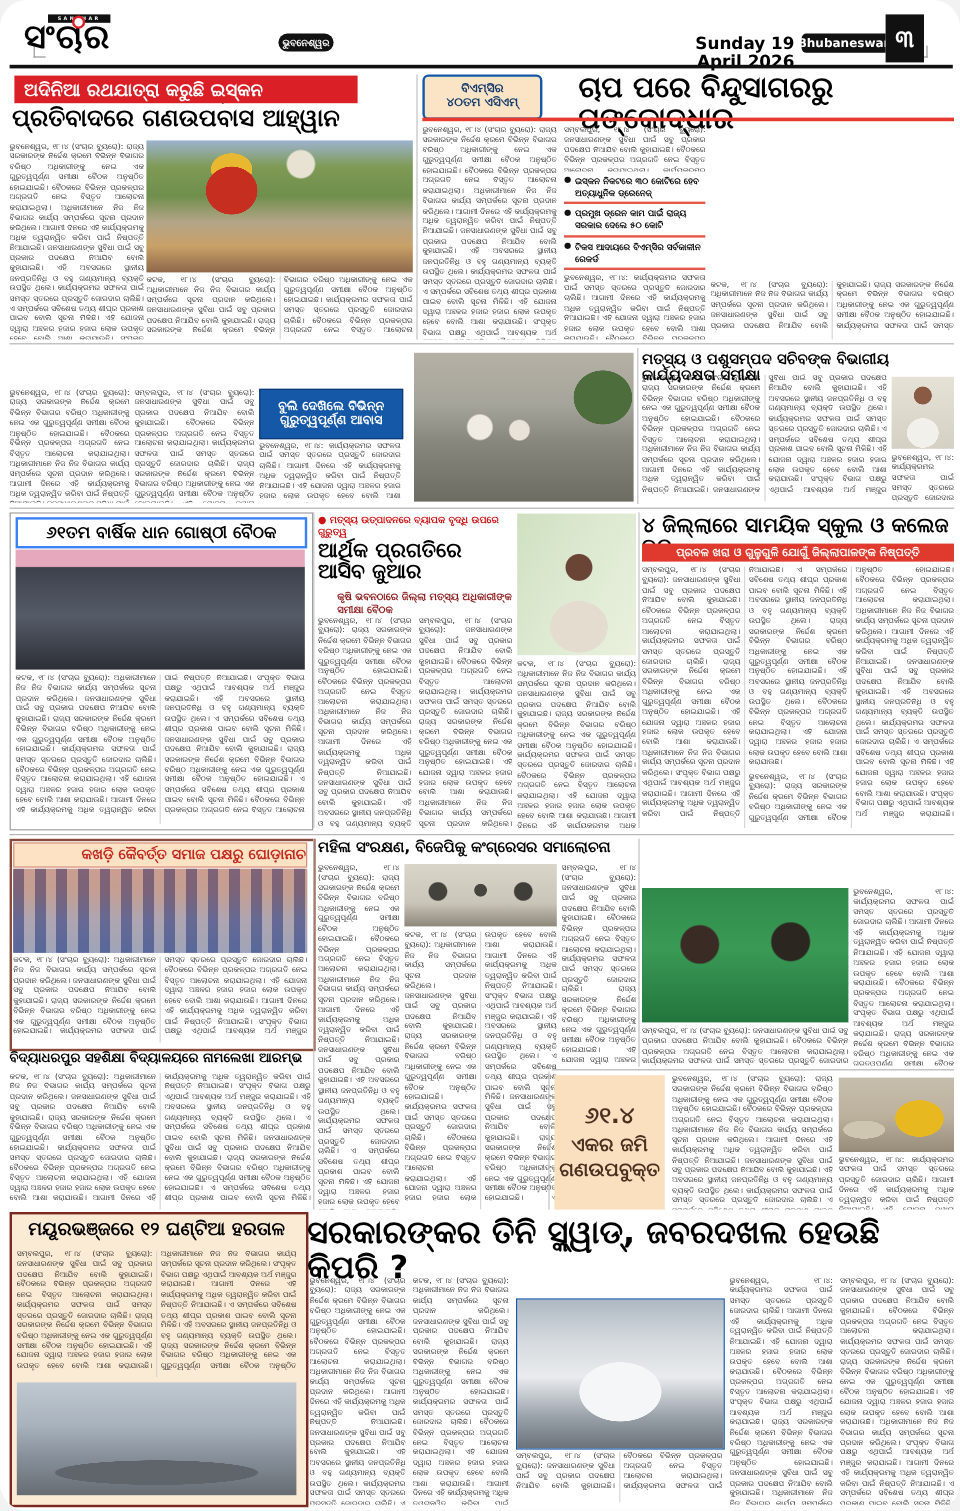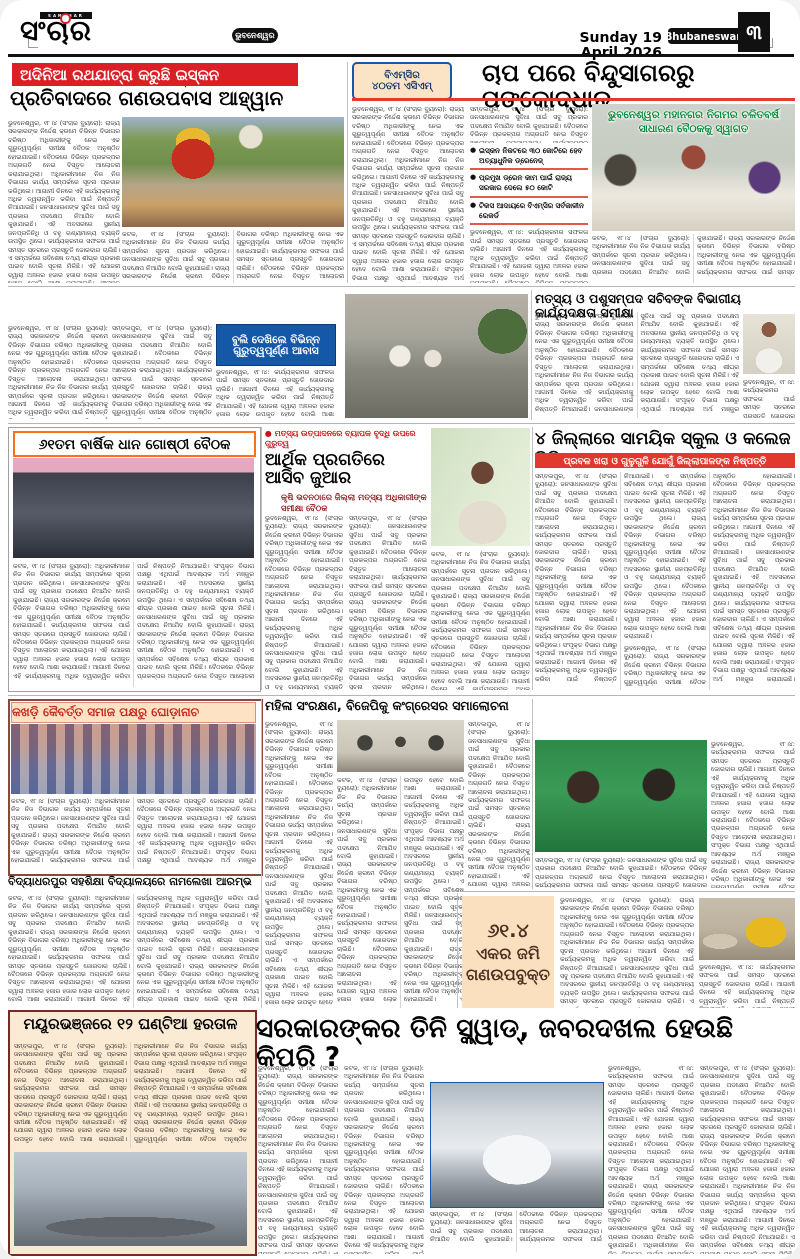--- a/index.html
+++ b/index.html
@@ -124,26 +124,20 @@
         <span>ପ୍ରମୁଖ ଡ୍ରେନ କାମ ପାଇଁ ରାଜ୍ୟ ସରକାର ଦେଲେ ୫୦ କୋଟି</span>
       </div>
     <div class="bullet-sep"></div>
     <div class="bullet-item">
         <span class="bullet-dot">●</span>
         <span>ଟିକସ ଆଦାୟରେ ବିଏମ୍‌ସିର ସର୍ବକାଳୀନ ରେକର୍ଡ</span>
       </div>
     <div class="bullet-sep"></div>
     <p>ଭୁବନେଶ୍ୱର, ୧୮।୪: କାର୍ଯ୍ୟକ୍ରମର ସଫଳତା ପାଇଁ ସମସ୍ତ ସ୍ତରରେ ପ୍ରସ୍ତୁତି ଜୋରଦାର ଚାଲିଛି। ଆଗାମୀ ଦିନରେ ଏହି କାର୍ଯ୍ୟକ୍ରମକୁ ଅଧିକ ତ୍ୱରାନ୍ୱିତ କରିବା ପାଇଁ ନିଷ୍ପତ୍ତି ନିଆଯାଇଛି। ଏହି ଯୋଜନା ଦ୍ୱାରା ଅଞ୍ଚଳର ହଜାର ହଜାର ଲୋକ ଉପକୃତ ହେବେ ବୋଲି ଆଶା କରାଯାଉଛି। ବୈଠକରେ ବିଭିନ୍ନ ପ୍ରକଳ୍ପର ଅଗ୍ରଗତି ନେଇ ବିସ୍ତୃତ ଆଲୋଚନା କରାଯାଇଥିଲା। ସଂପୃକ୍ତ ବିଭାଗ ପକ୍ଷରୁ ଏଥିପାଇଁ ଆବଶ୍ୟକ ଅର୍ଥ ମଞ୍ଜୁର କରାଯାଇଛି। ରାଜ୍ୟ ସରକାରଙ୍କ ନିର୍ଦ୍ଦେଶ କ୍ରମେ ବିଭିନ୍ନ ବିଭାଗର ବରିଷ୍ଠ ଅଧିକାରୀଙ୍କୁ ନେଇ ଏକ ଗୁରୁତ୍ୱପୂର୍ଣ୍ଣ ସମୀକ୍ଷା ବୈଠକ ଅନୁଷ୍ଠିତ ହୋଇଯାଇଛି। ଜନସାଧାରଣଙ୍କ ସୁବିଧା ପାଇଁ ସବୁ ପ୍ରକାର ପଦକ୍ଷେପ ନିଆଯିବ ବୋଲି କୁହାଯାଇଛି। ଅଧିକାରୀମାନେ ନିଜ ନିଜ ବିଭାଗର କାର୍ଯ୍ୟ ସମ୍ପର୍କରେ ସୂଚନା ପ୍ରଦାନ କରିଥିଲେ। ଏ ସମ୍ପର୍କରେ ସବିଶେଷ ତଥ୍ୟ ଶୀଘ୍ର ପ୍ରକାଶ ପାଇବ ବୋଲି ସୂଚନା ମିଳିଛି। ଏହି ଅବସରରେ ସ୍ଥାନୀୟ ଜନପ୍ରତିନିଧି ଓ ବହୁ ଗଣ୍ୟମାନ୍ୟ ବ୍ୟକ୍ତି ଉପସ୍ଥିତ ଥିଲେ। ଆଗାମୀ ଦିନରେ ଏହି କାର୍ଯ୍ୟକ୍ରମକୁ ଅଧିକ ତ୍ୱରାନ୍ୱିତ କରିବା ପାଇଁ ନିଷ୍ପତ୍ତି ନିଆଯାଇଛି। ବୈଠକରେ ବିଭିନ୍ନ ପ୍ରକଳ୍ପର ଅଗ୍ରଗତି ନେଇ ବିସ୍ତୃତ ଆଲୋଚନା କରାଯାଇଥିଲା। କାର୍ଯ୍ୟକ୍ରମର ସଫଳତା ପାଇଁ ସମସ୍ତ ସ୍ତରରେ ପ୍ରସ୍ତୁତି ଜୋରଦାର ଚାଲିଛି।</p>
   </div>
-  <div class="photo ph-press" style="left:592px;top:104px;width:203px;height:127px;">
-    <div class="caption-green">
-      <div>ଭୁବନେଶ୍ୱର ମହାନଗର ନିଗମର ଚଳିତବର୍ଷ</div>
-      <div>ସାଧାରଣ ବୈଠକକୁ ସ୍ୱାଗତ</div>
-    </div>
-  </div>
   <div class="abs body-txt cols2" style="left:592px;top:234px;width:203px;height:49px;">
       <p>କଟକ, ୧୮।୪ (ସଂଚାର ବ୍ୟୁରୋ): ଅଧିକାରୀମାନେ ନିଜ ନିଜ ବିଭାଗର କାର୍ଯ୍ୟ ସମ୍ପର୍କରେ ସୂଚନା ପ୍ରଦାନ କରିଥିଲେ। ଜନସାଧାରଣଙ୍କ ସୁବିଧା ପାଇଁ ସବୁ ପ୍ରକାର ପଦକ୍ଷେପ ନିଆଯିବ ବୋଲି କୁହାଯାଇଛି। ରାଜ୍ୟ ସରକାରଙ୍କ ନିର୍ଦ୍ଦେଶ କ୍ରମେ ବିଭିନ୍ନ ବିଭାଗର ବରିଷ୍ଠ ଅଧିକାରୀଙ୍କୁ ନେଇ ଏକ ଗୁରୁତ୍ୱପୂର୍ଣ୍ଣ ସମୀକ୍ଷା ବୈଠକ ଅନୁଷ୍ଠିତ ହୋଇଯାଇଛି। କାର୍ଯ୍ୟକ୍ରମର ସଫଳତା ପାଇଁ ସମସ୍ତ ସ୍ତରରେ ପ୍ରସ୍ତୁତି ଜୋରଦାର ଚାଲିଛି। ବୈଠକରେ ବିଭିନ୍ନ ପ୍ରକଳ୍ପର ଅଗ୍ରଗତି ନେଇ ବିସ୍ତୃତ ଆଲୋଚନା କରାଯାଇଥିଲା। ଏହି ଯୋଜନା ଦ୍ୱାରା ଅଞ୍ଚଳର ହଜାର ହଜାର ଲୋକ ଉପକୃତ ହେବେ ବୋଲି ଆଶା କରାଯାଉଛି। ଆଗାମୀ ଦିନରେ ଏହି କାର୍ଯ୍ୟକ୍ରମକୁ ଅଧିକ ତ୍ୱରାନ୍ୱିତ କରିବା ପାଇଁ ନିଷ୍ପତ୍ତି ନିଆଯାଇଛି। ସଂପୃକ୍ତ ବିଭାଗ ପକ୍ଷରୁ ଏଥିପାଇଁ ଆବଶ୍ୟକ ଅର୍ଥ ମଞ୍ଜୁର କରାଯାଇଛି। ଏହି ଅବସରରେ ସ୍ଥାନୀୟ ଜନପ୍ରତିନିଧି ଓ ବହୁ ଗଣ୍ୟମାନ୍ୟ ବ୍ୟକ୍ତି ଉପସ୍ଥିତ ଥିଲେ। ଏ ସମ୍ପର୍କରେ ସବିଶେଷ ତଥ୍ୟ ଶୀଘ୍ର ପ୍ରକାଶ ପାଇବ ବୋଲି ସୂଚନା ମିଳିଛି। ଜନସାଧାରଣଙ୍କ ସୁବିଧା ପାଇଁ ସବୁ ପ୍ରକାର ପଦକ୍ଷେପ ନିଆଯିବ ବୋଲି କୁହାଯାଇଛି। ରାଜ୍ୟ ସରକାରଙ୍କ ନିର୍ଦ୍ଦେଶ କ୍ରମେ ବିଭିନ୍ନ ବିଭାଗର ବରିଷ୍ଠ ଅଧିକାରୀଙ୍କୁ ନେଇ ଏକ ଗୁରୁତ୍ୱପୂର୍ଣ୍ଣ ସମୀକ୍ଷା ବୈଠକ ଅନୁଷ୍ଠିତ ହୋଇଯାଇଛି। ଏ ସମ୍ପର୍କରେ ସବିଶେଷ ତଥ୍ୟ ଶୀଘ୍ର ପ୍ରକାଶ ପାଇବ ବୋଲି ସୂଚନା ମିଳିଛି। ବୈଠକରେ ବିଭିନ୍ନ ପ୍ରକଳ୍ପର ଅଗ୍ରଗତି ନେଇ ବିସ୍ତୃତ ଆଲୋଚନା କରାଯାଇଥିଲା। କାର୍ଯ୍ୟକ୍ରମର ସଫଳତା ପାଇଁ ସମସ୍ତ ସ୍ତରରେ ପ୍ରସ୍ତୁତି ଜୋରଦାର ଚାଲିଛି।</p>
     </div>
 
   <div class="abs rule-h" style="left:8px;top:286px;width:787px;"></div>
 
   <div class="abs body-txt" style="left:8px;top:324px;width:100px;height:95px;">
       <p>ଭୁବନେଶ୍ୱର, ୧୮।୪ (ସଂଚାର ବ୍ୟୁରୋ): ରାଜ୍ୟ ସରକାରଙ୍କ ନିର୍ଦ୍ଦେଶ କ୍ରମେ ବିଭିନ୍ନ ବିଭାଗର ବରିଷ୍ଠ ଅଧିକାରୀଙ୍କୁ ନେଇ ଏକ ଗୁରୁତ୍ୱପୂର୍ଣ୍ଣ ସମୀକ୍ଷା ବୈଠକ ଅନୁଷ୍ଠିତ ହୋଇଯାଇଛି। ବୈଠକରେ ବିଭିନ୍ନ ପ୍ରକଳ୍ପର ଅଗ୍ରଗତି ନେଇ ବିସ୍ତୃତ ଆଲୋଚନା କରାଯାଇଥିଲା। ଅଧିକାରୀମାନେ ନିଜ ନିଜ ବିଭାଗର କାର୍ଯ୍ୟ ସମ୍ପର୍କରେ ସୂଚନା ପ୍ରଦାନ କରିଥିଲେ। ଆଗାମୀ ଦିନରେ ଏହି କାର୍ଯ୍ୟକ୍ରମକୁ ଅଧିକ ତ୍ୱରାନ୍ୱିତ କରିବା ପାଇଁ ନିଷ୍ପତ୍ତି ନିଆଯାଇଛି। ଜନସାଧାରଣଙ୍କ ସୁବିଧା ପାଇଁ ସବୁ ପ୍ରକାର ପଦକ୍ଷେପ ନିଆଯିବ ବୋଲି କୁହାଯାଇଛି। ଏହି ଅବସରରେ ସ୍ଥାନୀୟ ଜନପ୍ରତିନିଧି ଓ ବହୁ ଗଣ୍ୟମାନ୍ୟ ବ୍ୟକ୍ତି ଉପସ୍ଥିତ ଥିଲେ। କାର୍ଯ୍ୟକ୍ରମର ସଫଳତା ପାଇଁ ସମସ୍ତ ସ୍ତରରେ ପ୍ରସ୍ତୁତି ଜୋରଦାର ଚାଲିଛି। ଏ ସମ୍ପର୍କରେ ସବିଶେଷ ତଥ୍ୟ ଶୀଘ୍ର ପ୍ରକାଶ ପାଇବ ବୋଲି ସୂଚନା ମିଳିଛି। ଏହି ଯୋଜନା ଦ୍ୱାରା ଅଞ୍ଚଳର ହଜାର ହଜାର ଲୋକ ଉପକୃତ ହେବେ ବୋଲି ଆଶା କରାଯାଉଛି। ସଂପୃକ୍ତ ବିଭାଗ ପକ୍ଷରୁ ଏଥିପାଇଁ ଆବଶ୍ୟକ ଅର୍ଥ ମଞ୍ଜୁର କରାଯାଇଛି। ବୈଠକରେ ବିଭିନ୍ନ ପ୍ରକଳ୍ପର ଅଗ୍ରଗତି ନେଇ ବିସ୍ତୃତ ଆଲୋଚନା କରାଯାଇଥିଲା। ଆଗାମୀ ଦିନରେ ଏହି କାର୍ଯ୍ୟକ୍ରମକୁ ଅଧିକ ତ୍ୱରାନ୍ୱିତ କରିବା ପାଇଁ ନିଷ୍ପତ୍ତି ନିଆଯାଇଛି। ଏହି ଅବସରରେ ସ୍ଥାନୀୟ ଜନପ୍ରତିନିଧି ଓ ବହୁ ଗଣ୍ୟମାନ୍ୟ ବ୍ୟକ୍ତି ଉପସ୍ଥିତ ଥିଲେ। ଏ ସମ୍ପର୍କରେ ସବିଶେଷ ତଥ୍ୟ ଶୀଘ୍ର ପ୍ରକାଶ ପାଇବ ବୋଲି ସୂଚନା ମିଳିଛି। ସଂପୃକ୍ତ ବିଭାଗ ପକ୍ଷରୁ ଏଥିପାଇଁ ଆବଶ୍ୟକ ଅର୍ଥ ମଞ୍ଜୁର କରାଯାଇଛି। ରାଜ୍ୟ ସରକାରଙ୍କ ନିର୍ଦ୍ଦେଶ କ୍ରମେ ବିଭିନ୍ନ ବିଭାଗର ବରିଷ୍ଠ ଅଧିକାରୀଙ୍କୁ ନେଇ ଏକ ଗୁରୁତ୍ୱପୂର୍ଣ୍ଣ ସମୀକ୍ଷା ବୈଠକ ଅନୁଷ୍ଠିତ ହୋଇଯାଇଛି। ଅଧିକାରୀମାନେ ନିଜ ନିଜ ବିଭାଗର କାର୍ଯ୍ୟ ସମ୍ପର୍କରେ ସୂଚନା ପ୍ରଦାନ କରିଥିଲେ। ଜନସାଧାରଣଙ୍କ ସୁବିଧା ପାଇଁ ସବୁ ପ୍ରକାର ପଦକ୍ଷେପ ନିଆଯିବ ବୋଲି କୁହାଯାଇଛି। କାର୍ଯ୍ୟକ୍ରମର ସଫଳତା ପାଇଁ ସମସ୍ତ ସ୍ତରରେ ପ୍ରସ୍ତୁତି ଜୋରଦାର ଚାଲିଛି। ଏହି ଯୋଜନା ଦ୍ୱାରା ଅଞ୍ଚଳର ହଜାର ହଜାର ଲୋକ ଉପକୃତ ହେବେ ବୋଲି ଆଶା କରାଯାଉଛି।</p>
     </div>
   <div class="abs body-txt" style="left:112px;top:324px;width:100px;height:95px;">
@@ -164,21 +158,21 @@
       <p>ଭୁବନେଶ୍ୱର, ୧୮।୪ (ସଂଚାର ବ୍ୟୁରୋ): ରାଜ୍ୟ ସରକାରଙ୍କ ନିର୍ଦ୍ଦେଶ କ୍ରମେ ବିଭିନ୍ନ ବିଭାଗର ବରିଷ୍ଠ ଅଧିକାରୀଙ୍କୁ ନେଇ ଏକ ଗୁରୁତ୍ୱପୂର୍ଣ୍ଣ ସମୀକ୍ଷା ବୈଠକ ଅନୁଷ୍ଠିତ ହୋଇଯାଇଛି। ବୈଠକରେ ବିଭିନ୍ନ ପ୍ରକଳ୍ପର ଅଗ୍ରଗତି ନେଇ ବିସ୍ତୃତ ଆଲୋଚନା କରାଯାଇଥିଲା। ଅଧିକାରୀମାନେ ନିଜ ନିଜ ବିଭାଗର କାର୍ଯ୍ୟ ସମ୍ପର୍କରେ ସୂଚନା ପ୍ରଦାନ କରିଥିଲେ। ଆଗାମୀ ଦିନରେ ଏହି କାର୍ଯ୍ୟକ୍ରମକୁ ଅଧିକ ତ୍ୱରାନ୍ୱିତ କରିବା ପାଇଁ ନିଷ୍ପତ୍ତି ନିଆଯାଇଛି। ଜନସାଧାରଣଙ୍କ ସୁବିଧା ପାଇଁ ସବୁ ପ୍ରକାର ପଦକ୍ଷେପ ନିଆଯିବ ବୋଲି କୁହାଯାଇଛି। ଏହି ଅବସରରେ ସ୍ଥାନୀୟ ଜନପ୍ରତିନିଧି ଓ ବହୁ ଗଣ୍ୟମାନ୍ୟ ବ୍ୟକ୍ତି ଉପସ୍ଥିତ ଥିଲେ। କାର୍ଯ୍ୟକ୍ରମର ସଫଳତା ପାଇଁ ସମସ୍ତ ସ୍ତରରେ ପ୍ରସ୍ତୁତି ଜୋରଦାର ଚାଲିଛି। ଏ ସମ୍ପର୍କରେ ସବିଶେଷ ତଥ୍ୟ ଶୀଘ୍ର ପ୍ରକାଶ ପାଇବ ବୋଲି ସୂଚନା ମିଳିଛି। ଏହି ଯୋଜନା ଦ୍ୱାରା ଅଞ୍ଚଳର ହଜାର ହଜାର ଲୋକ ଉପକୃତ ହେବେ ବୋଲି ଆଶା କରାଯାଉଛି। ସଂପୃକ୍ତ ବିଭାଗ ପକ୍ଷରୁ ଏଥିପାଇଁ ଆବଶ୍ୟକ ଅର୍ଥ ମଞ୍ଜୁର କରାଯାଇଛି। ବୈଠକରେ ବିଭିନ୍ନ ପ୍ରକଳ୍ପର ଅଗ୍ରଗତି ନେଇ ବିସ୍ତୃତ ଆଲୋଚନା କରାଯାଇଥିଲା। ଆଗାମୀ ଦିନରେ ଏହି କାର୍ଯ୍ୟକ୍ରମକୁ ଅଧିକ ତ୍ୱରାନ୍ୱିତ କରିବା ପାଇଁ ନିଷ୍ପତ୍ତି ନିଆଯାଇଛି। ଏହି ଅବସରରେ ସ୍ଥାନୀୟ ଜନପ୍ରତିନିଧି ଓ ବହୁ ଗଣ୍ୟମାନ୍ୟ ବ୍ୟକ୍ତି ଉପସ୍ଥିତ ଥିଲେ। ଏ ସମ୍ପର୍କରେ ସବିଶେଷ ତଥ୍ୟ ଶୀଘ୍ର ପ୍ରକାଶ ପାଇବ ବୋଲି ସୂଚନା ମିଳିଛି। ସଂପୃକ୍ତ ବିଭାଗ ପକ୍ଷରୁ ଏଥିପାଇଁ ଆବଶ୍ୟକ ଅର୍ଥ ମଞ୍ଜୁର କରାଯାଇଛି। ରାଜ୍ୟ ସରକାରଙ୍କ ନିର୍ଦ୍ଦେଶ କ୍ରମେ ବିଭିନ୍ନ ବିଭାଗର ବରିଷ୍ଠ ଅଧିକାରୀଙ୍କୁ ନେଇ ଏକ ଗୁରୁତ୍ୱପୂର୍ଣ୍ଣ ସମୀକ୍ଷା ବୈଠକ ଅନୁଷ୍ଠିତ ହୋଇଯାଇଛି। ଅଧିକାରୀମାନେ ନିଜ ନିଜ ବିଭାଗର କାର୍ଯ୍ୟ ସମ୍ପର୍କରେ ସୂଚନା ପ୍ରଦାନ କରିଥିଲେ। ଜନସାଧାରଣଙ୍କ ସୁବିଧା ପାଇଁ ସବୁ ପ୍ରକାର ପଦକ୍ଷେପ ନିଆଯିବ ବୋଲି କୁହାଯାଇଛି। କାର୍ଯ୍ୟକ୍ରମର ସଫଳତା ପାଇଁ ସମସ୍ତ ସ୍ତରରେ ପ୍ରସ୍ତୁତି ଜୋରଦାର ଚାଲିଛି। ଏହି ଯୋଜନା ଦ୍ୱାରା ଅଞ୍ଚଳର ହଜାର ହଜାର ଲୋକ ଉପକୃତ ହେବେ ବୋଲି ଆଶା କରାଯାଉଛି।</p>
     </div>
   <div class="photo ph-portrait" style="left:743px;top:314px;width:52px;height:60px;"></div>
   <div class="abs body-txt" style="left:743px;top:378px;width:52px;height:40px;">
       <p>ଭୁବନେଶ୍ୱର, ୧୮।୪: କାର୍ଯ୍ୟକ୍ରମର ସଫଳତା ପାଇଁ ସମସ୍ତ ସ୍ତରରେ ପ୍ରସ୍ତୁତି ଜୋରଦାର ଚାଲିଛି। ଆଗାମୀ ଦିନରେ ଏହି କାର୍ଯ୍ୟକ୍ରମକୁ ଅଧିକ ତ୍ୱରାନ୍ୱିତ କରିବା ପାଇଁ ନିଷ୍ପତ୍ତି ନିଆଯାଇଛି। ଏହି ଯୋଜନା ଦ୍ୱାରା ଅଞ୍ଚଳର ହଜାର ହଜାର ଲୋକ ଉପକୃତ ହେବେ ବୋଲି ଆଶା କରାଯାଉଛି। ବୈଠକରେ ବିଭିନ୍ନ ପ୍ରକଳ୍ପର ଅଗ୍ରଗତି ନେଇ ବିସ୍ତୃତ ଆଲୋଚନା କରାଯାଇଥିଲା। ସଂପୃକ୍ତ ବିଭାଗ ପକ୍ଷରୁ ଏଥିପାଇଁ ଆବଶ୍ୟକ ଅର୍ଥ ମଞ୍ଜୁର କରାଯାଇଛି। ରାଜ୍ୟ ସରକାରଙ୍କ ନିର୍ଦ୍ଦେଶ କ୍ରମେ ବିଭିନ୍ନ ବିଭାଗର ବରିଷ୍ଠ ଅଧିକାରୀଙ୍କୁ ନେଇ ଏକ ଗୁରୁତ୍ୱପୂର୍ଣ୍ଣ ସମୀକ୍ଷା ବୈଠକ ଅନୁଷ୍ଠିତ ହୋଇଯାଇଛି। ଜନସାଧାରଣଙ୍କ ସୁବିଧା ପାଇଁ ସବୁ ପ୍ରକାର ପଦକ୍ଷେପ ନିଆଯିବ ବୋଲି କୁହାଯାଇଛି। ଅଧିକାରୀମାନେ ନିଜ ନିଜ ବିଭାଗର କାର୍ଯ୍ୟ ସମ୍ପର୍କରେ ସୂଚନା ପ୍ରଦାନ କରିଥିଲେ। ଏ ସମ୍ପର୍କରେ ସବିଶେଷ ତଥ୍ୟ ଶୀଘ୍ର ପ୍ରକାଶ ପାଇବ ବୋଲି ସୂଚନା ମିଳିଛି। ଏହି ଅବସରରେ ସ୍ଥାନୀୟ ଜନପ୍ରତିନିଧି ଓ ବହୁ ଗଣ୍ୟମାନ୍ୟ ବ୍ୟକ୍ତି ଉପସ୍ଥିତ ଥିଲେ। ଆଗାମୀ ଦିନରେ ଏହି କାର୍ଯ୍ୟକ୍ରମକୁ ଅଧିକ ତ୍ୱରାନ୍ୱିତ କରିବା ପାଇଁ ନିଷ୍ପତ୍ତି ନିଆଯାଇଛି। ବୈଠକରେ ବିଭିନ୍ନ ପ୍ରକଳ୍ପର ଅଗ୍ରଗତି ନେଇ ବିସ୍ତୃତ ଆଲୋଚନା କରାଯାଇଥିଲା। କାର୍ଯ୍ୟକ୍ରମର ସଫଳତା ପାଇଁ ସମସ୍ତ ସ୍ତରରେ ପ୍ରସ୍ତୁତି ଜୋରଦାର ଚାଲିଛି।</p>
     </div>
 
   <div class="abs rule-h" style="left:8px;top:423px;width:787px;"></div>
 
   <div class="abs" style="left:8px;top:427px;width:251px;height:263px;border:1px solid #a0a0a0;"></div>
-  <div class="abs hl" style="left:13px;top:431px;width:239px;height:22px;border:2px solid #f97316;font-size:14px;text-align:center;line-height:22px;">୬୧ତମ ବାର୍ଷିକ ଧାନ ଗୋଷ୍ଠୀ ବୈଠକ</div>
+  <div class="abs hl" style="left:13px;top:431px;width:239px;height:22px;border:2px solid #3b82f6;font-size:14px;text-align:center;line-height:22px;">୬୧ତମ ବାର୍ଷିକ ଧାନ ଗୋଷ୍ଠୀ ବୈଠକ</div>
   <div class="photo ph-group-dark" style="left:13px;top:458px;width:241px;height:100px;"></div>
   <div class="abs body-txt cols2" style="left:13px;top:562px;width:241px;height:125px;">
       <p>କଟକ, ୧୮।୪ (ସଂଚାର ବ୍ୟୁରୋ): ଅଧିକାରୀମାନେ ନିଜ ନିଜ ବିଭାଗର କାର୍ଯ୍ୟ ସମ୍ପର୍କରେ ସୂଚନା ପ୍ରଦାନ କରିଥିଲେ। ଜନସାଧାରଣଙ୍କ ସୁବିଧା ପାଇଁ ସବୁ ପ୍ରକାର ପଦକ୍ଷେପ ନିଆଯିବ ବୋଲି କୁହାଯାଇଛି। ରାଜ୍ୟ ସରକାରଙ୍କ ନିର୍ଦ୍ଦେଶ କ୍ରମେ ବିଭିନ୍ନ ବିଭାଗର ବରିଷ୍ଠ ଅଧିକାରୀଙ୍କୁ ନେଇ ଏକ ଗୁରୁତ୍ୱପୂର୍ଣ୍ଣ ସମୀକ୍ଷା ବୈଠକ ଅନୁଷ୍ଠିତ ହୋଇଯାଇଛି। କାର୍ଯ୍ୟକ୍ରମର ସଫଳତା ପାଇଁ ସମସ୍ତ ସ୍ତରରେ ପ୍ରସ୍ତୁତି ଜୋରଦାର ଚାଲିଛି। ବୈଠକରେ ବିଭିନ୍ନ ପ୍ରକଳ୍ପର ଅଗ୍ରଗତି ନେଇ ବିସ୍ତୃତ ଆଲୋଚନା କରାଯାଇଥିଲା। ଏହି ଯୋଜନା ଦ୍ୱାରା ଅଞ୍ଚଳର ହଜାର ହଜାର ଲୋକ ଉପକୃତ ହେବେ ବୋଲି ଆଶା କରାଯାଉଛି। ଆଗାମୀ ଦିନରେ ଏହି କାର୍ଯ୍ୟକ୍ରମକୁ ଅଧିକ ତ୍ୱରାନ୍ୱିତ କରିବା ପାଇଁ ନିଷ୍ପତ୍ତି ନିଆଯାଇଛି। ସଂପୃକ୍ତ ବିଭାଗ ପକ୍ଷରୁ ଏଥିପାଇଁ ଆବଶ୍ୟକ ଅର୍ଥ ମଞ୍ଜୁର କରାଯାଇଛି। ଏହି ଅବସରରେ ସ୍ଥାନୀୟ ଜନପ୍ରତିନିଧି ଓ ବହୁ ଗଣ୍ୟମାନ୍ୟ ବ୍ୟକ୍ତି ଉପସ୍ଥିତ ଥିଲେ। ଏ ସମ୍ପର୍କରେ ସବିଶେଷ ତଥ୍ୟ ଶୀଘ୍ର ପ୍ରକାଶ ପାଇବ ବୋଲି ସୂଚନା ମିଳିଛି। ଜନସାଧାରଣଙ୍କ ସୁବିଧା ପାଇଁ ସବୁ ପ୍ରକାର ପଦକ୍ଷେପ ନିଆଯିବ ବୋଲି କୁହାଯାଇଛି। ରାଜ୍ୟ ସରକାରଙ୍କ ନିର୍ଦ୍ଦେଶ କ୍ରମେ ବିଭିନ୍ନ ବିଭାଗର ବରିଷ୍ଠ ଅଧିକାରୀଙ୍କୁ ନେଇ ଏକ ଗୁରୁତ୍ୱପୂର୍ଣ୍ଣ ସମୀକ୍ଷା ବୈଠକ ଅନୁଷ୍ଠିତ ହୋଇଯାଇଛି। ଏ ସମ୍ପର୍କରେ ସବିଶେଷ ତଥ୍ୟ ଶୀଘ୍ର ପ୍ରକାଶ ପାଇବ ବୋଲି ସୂଚନା ମିଳିଛି। ବୈଠକରେ ବିଭିନ୍ନ ପ୍ରକଳ୍ପର ଅଗ୍ରଗତି ନେଇ ବିସ୍ତୃତ ଆଲୋଚନା କରାଯାଇଥିଲା। କାର୍ଯ୍ୟକ୍ରମର ସଫଳତା ପାଇଁ ସମସ୍ତ ସ୍ତରରେ ପ୍ରସ୍ତୁତି ଜୋରଦାର ଚାଲିଛି।</p>
     </div>
 
   <div class="abs rule-v" style="left:261px;top:427px;height:263px;"></div>
   <div class="abs hl" style="left:265px;top:429px;width:164px;font-size:8px;color:#cc1111;line-height:1.3;">● ମତ୍ସ୍ୟ ଉତ୍ପାଦନରେ ବ୍ୟାପକ ବୃଦ୍ଧି ଉପରେ ଗୁରୁତ୍ୱ</div>
   <div class="abs hl" style="left:265px;top:450px;width:164px;font-size:17px;">ଆର୍ଥିକ ପ୍ରଗତିରେ ଆସିବ ଜୁଆର</div>
   <div class="abs hl" style="left:265px;top:492px;width:164px;font-size:8.3px;color:#8b1a1a;line-height:1.3;margin-left:16px;">କୃଷି ଭବନଠାରେ ଜିଲ୍ଲା ମତ୍ସ୍ୟ ଅଧିକାରୀଙ୍କ ସମୀକ୍ଷା ବୈଠକ</div>
   <div class="photo ph-speaker" style="left:431px;top:428px;width:99px;height:118px;"></div>
@@ -196,21 +190,21 @@
   <div class="abs hl" style="left:535px;top:429px;width:260px;font-size:17px;">୪ ଜିଲ୍ଲାରେ ସାମୟିକ ସ୍କୁଲ ଓ କଲେଜ ବନ୍ଦ</div>
   <div class="abs" style="left:535px;top:453px;width:260px;height:15px;background:#e03a2e;color:#fff;font-weight:bold;font-size:9.3px;display:flex;align-items:center;justify-content:center;">ପ୍ରବଳ ଖରା ଓ ଗୁଳୁଗୁଳି ଯୋଗୁଁ ଜିଲ୍ଲାପାଳଙ୍କ ନିଷ୍ପତ୍ତି</div>
   <div class="abs body-txt cols3" style="left:535px;top:472px;width:260px;height:218px;">
       <p>ସମ୍ବଲପୁର, ୧୮।୪ (ସଂଚାର ବ୍ୟୁରୋ): ଜନସାଧାରଣଙ୍କ ସୁବିଧା ପାଇଁ ସବୁ ପ୍ରକାର ପଦକ୍ଷେପ ନିଆଯିବ ବୋଲି କୁହାଯାଇଛି। ବୈଠକରେ ବିଭିନ୍ନ ପ୍ରକଳ୍ପର ଅଗ୍ରଗତି ନେଇ ବିସ୍ତୃତ ଆଲୋଚନା କରାଯାଇଥିଲା। କାର୍ଯ୍ୟକ୍ରମର ସଫଳତା ପାଇଁ ସମସ୍ତ ସ୍ତରରେ ପ୍ରସ୍ତୁତି ଜୋରଦାର ଚାଲିଛି। ରାଜ୍ୟ ସରକାରଙ୍କ ନିର୍ଦ୍ଦେଶ କ୍ରମେ ବିଭିନ୍ନ ବିଭାଗର ବରିଷ୍ଠ ଅଧିକାରୀଙ୍କୁ ନେଇ ଏକ ଗୁରୁତ୍ୱପୂର୍ଣ୍ଣ ସମୀକ୍ଷା ବୈଠକ ଅନୁଷ୍ଠିତ ହୋଇଯାଇଛି। ଏହି ଯୋଜନା ଦ୍ୱାରା ଅଞ୍ଚଳର ହଜାର ହଜାର ଲୋକ ଉପକୃତ ହେବେ ବୋଲି ଆଶା କରାଯାଉଛି। ଅଧିକାରୀମାନେ ନିଜ ନିଜ ବିଭାଗର କାର୍ଯ୍ୟ ସମ୍ପର୍କରେ ସୂଚନା ପ୍ରଦାନ କରିଥିଲେ। ସଂପୃକ୍ତ ବିଭାଗ ପକ୍ଷରୁ ଏଥିପାଇଁ ଆବଶ୍ୟକ ଅର୍ଥ ମଞ୍ଜୁର କରାଯାଇଛି। ଆଗାମୀ ଦିନରେ ଏହି କାର୍ଯ୍ୟକ୍ରମକୁ ଅଧିକ ତ୍ୱରାନ୍ୱିତ କରିବା ପାଇଁ ନିଷ୍ପତ୍ତି ନିଆଯାଇଛି। ଏ ସମ୍ପର୍କରେ ସବିଶେଷ ତଥ୍ୟ ଶୀଘ୍ର ପ୍ରକାଶ ପାଇବ ବୋଲି ସୂଚନା ମିଳିଛି। ଏହି ଅବସରରେ ସ୍ଥାନୀୟ ଜନପ୍ରତିନିଧି ଓ ବହୁ ଗଣ୍ୟମାନ୍ୟ ବ୍ୟକ୍ତି ଉପସ୍ଥିତ ଥିଲେ। ରାଜ୍ୟ ସରକାରଙ୍କ ନିର୍ଦ୍ଦେଶ କ୍ରମେ ବିଭିନ୍ନ ବିଭାଗର ବରିଷ୍ଠ ଅଧିକାରୀଙ୍କୁ ନେଇ ଏକ ଗୁରୁତ୍ୱପୂର୍ଣ୍ଣ ସମୀକ୍ଷା ବୈଠକ ଅନୁଷ୍ଠିତ ହୋଇଯାଇଛି। ଏହି ଅବସରରେ ସ୍ଥାନୀୟ ଜନପ୍ରତିନିଧି ଓ ବହୁ ଗଣ୍ୟମାନ୍ୟ ବ୍ୟକ୍ତି ଉପସ୍ଥିତ ଥିଲେ। ବୈଠକରେ ବିଭିନ୍ନ ପ୍ରକଳ୍ପର ଅଗ୍ରଗତି ନେଇ ବିସ୍ତୃତ ଆଲୋଚନା କରାଯାଇଥିଲା। ଏହି ଯୋଜନା ଦ୍ୱାରା ଅଞ୍ଚଳର ହଜାର ହଜାର ଲୋକ ଉପକୃତ ହେବେ ବୋଲି ଆଶା କରାଯାଉଛି।</p>
       <p>ଭୁବନେଶ୍ୱର, ୧୮।୪ (ସଂଚାର ବ୍ୟୁରୋ): ରାଜ୍ୟ ସରକାରଙ୍କ ନିର୍ଦ୍ଦେଶ କ୍ରମେ ବିଭିନ୍ନ ବିଭାଗର ବରିଷ୍ଠ ଅଧିକାରୀଙ୍କୁ ନେଇ ଏକ ଗୁରୁତ୍ୱପୂର୍ଣ୍ଣ ସମୀକ୍ଷା ବୈଠକ ଅନୁଷ୍ଠିତ ହୋଇଯାଇଛି। ବୈଠକରେ ବିଭିନ୍ନ ପ୍ରକଳ୍ପର ଅଗ୍ରଗତି ନେଇ ବିସ୍ତୃତ ଆଲୋଚନା କରାଯାଇଥିଲା। ଅଧିକାରୀମାନେ ନିଜ ନିଜ ବିଭାଗର କାର୍ଯ୍ୟ ସମ୍ପର୍କରେ ସୂଚନା ପ୍ରଦାନ କରିଥିଲେ। ଆଗାମୀ ଦିନରେ ଏହି କାର୍ଯ୍ୟକ୍ରମକୁ ଅଧିକ ତ୍ୱରାନ୍ୱିତ କରିବା ପାଇଁ ନିଷ୍ପତ୍ତି ନିଆଯାଇଛି। ଜନସାଧାରଣଙ୍କ ସୁବିଧା ପାଇଁ ସବୁ ପ୍ରକାର ପଦକ୍ଷେପ ନିଆଯିବ ବୋଲି କୁହାଯାଇଛି। ଏହି ଅବସରରେ ସ୍ଥାନୀୟ ଜନପ୍ରତିନିଧି ଓ ବହୁ ଗଣ୍ୟମାନ୍ୟ ବ୍ୟକ୍ତି ଉପସ୍ଥିତ ଥିଲେ। କାର୍ଯ୍ୟକ୍ରମର ସଫଳତା ପାଇଁ ସମସ୍ତ ସ୍ତରରେ ପ୍ରସ୍ତୁତି ଜୋରଦାର ଚାଲିଛି। ଏ ସମ୍ପର୍କରେ ସବିଶେଷ ତଥ୍ୟ ଶୀଘ୍ର ପ୍ରକାଶ ପାଇବ ବୋଲି ସୂଚନା ମିଳିଛି। ଏହି ଯୋଜନା ଦ୍ୱାରା ଅଞ୍ଚଳର ହଜାର ହଜାର ଲୋକ ଉପକୃତ ହେବେ ବୋଲି ଆଶା କରାଯାଉଛି। ସଂପୃକ୍ତ ବିଭାଗ ପକ୍ଷରୁ ଏଥିପାଇଁ ଆବଶ୍ୟକ ଅର୍ଥ ମଞ୍ଜୁର କରାଯାଇଛି। ବୈଠକରେ ବିଭିନ୍ନ ପ୍ରକଳ୍ପର ଅଗ୍ରଗତି ନେଇ ବିସ୍ତୃତ ଆଲୋଚନା କରାଯାଇଥିଲା। ଆଗାମୀ ଦିନରେ ଏହି କାର୍ଯ୍ୟକ୍ରମକୁ ଅଧିକ ତ୍ୱରାନ୍ୱିତ କରିବା ପାଇଁ ନିଷ୍ପତ୍ତି ନିଆଯାଇଛି। ଏହି ଅବସରରେ ସ୍ଥାନୀୟ ଜନପ୍ରତିନିଧି ଓ ବହୁ ଗଣ୍ୟମାନ୍ୟ ବ୍ୟକ୍ତି ଉପସ୍ଥିତ ଥିଲେ। ଏ ସମ୍ପର୍କରେ ସବିଶେଷ ତଥ୍ୟ ଶୀଘ୍ର ପ୍ରକାଶ ପାଇବ ବୋଲି ସୂଚନା ମିଳିଛି। ସଂପୃକ୍ତ ବିଭାଗ ପକ୍ଷରୁ ଏଥିପାଇଁ ଆବଶ୍ୟକ ଅର୍ଥ ମଞ୍ଜୁର କରାଯାଇଛି। ରାଜ୍ୟ ସରକାରଙ୍କ ନିର୍ଦ୍ଦେଶ କ୍ରମେ ବିଭିନ୍ନ ବିଭାଗର ବରିଷ୍ଠ ଅଧିକାରୀଙ୍କୁ ନେଇ ଏକ ଗୁରୁତ୍ୱପୂର୍ଣ୍ଣ ସମୀକ୍ଷା ବୈଠକ ଅନୁଷ୍ଠିତ ହୋଇଯାଇଛି। ଅଧିକାରୀମାନେ ନିଜ ନିଜ ବିଭାଗର କାର୍ଯ୍ୟ ସମ୍ପର୍କରେ ସୂଚନା ପ୍ରଦାନ କରିଥିଲେ। ଜନସାଧାରଣଙ୍କ ସୁବିଧା ପାଇଁ ସବୁ ପ୍ରକାର ପଦକ୍ଷେପ ନିଆଯିବ ବୋଲି କୁହାଯାଇଛି। କାର୍ଯ୍ୟକ୍ରମର ସଫଳତା ପାଇଁ ସମସ୍ତ ସ୍ତରରେ ପ୍ରସ୍ତୁତି ଜୋରଦାର ଚାଲିଛି। ଏହି ଯୋଜନା ଦ୍ୱାରା ଅଞ୍ଚଳର ହଜାର ହଜାର ଲୋକ ଉପକୃତ ହେବେ ବୋଲି ଆଶା କରାଯାଉଛି।</p>
     </div>
 
   <div class="abs rule-h" style="left:8px;top:695px;width:787px;"></div>
 
   <div class="abs" style="left:8px;top:699px;width:251px;height:173px;border:2px solid #8a4a3a;"></div>
-  <div class="abs hl" style="left:11px;top:702px;width:243px;height:19px;background:#fde3c4;border:1px solid #d89080;color:#c2281e;font-size:12px;text-align:left;line-height:19px;">କଖଡ଼ି କୈବର୍ତ୍ତ ସମାଜ ପକ୍ଷରୁ ଘୋଡ଼ାନାଚ</div>
+  <div class="abs hl" style="left:11px;top:702px;width:243px;height:19px;background:#fde3c4;border:1px solid #d89080;color:#c2281e;font-size:12px;text-align:right;line-height:19px;">କଖଡ଼ି କୈବର୍ତ୍ତ ସମାଜ ପକ୍ଷରୁ ଘୋଡ଼ାନାଚ</div>
   <div class="photo ph-scarves" style="left:11px;top:724px;width:245px;height:70px;"></div>
   <div class="abs body-txt cols2" style="left:11px;top:797px;width:245px;height:72px;">
       <p>କଟକ, ୧୮।୪ (ସଂଚାର ବ୍ୟୁରୋ): ଅଧିକାରୀମାନେ ନିଜ ନିଜ ବିଭାଗର କାର୍ଯ୍ୟ ସମ୍ପର୍କରେ ସୂଚନା ପ୍ରଦାନ କରିଥିଲେ। ଜନସାଧାରଣଙ୍କ ସୁବିଧା ପାଇଁ ସବୁ ପ୍ରକାର ପଦକ୍ଷେପ ନିଆଯିବ ବୋଲି କୁହାଯାଇଛି। ରାଜ୍ୟ ସରକାରଙ୍କ ନିର୍ଦ୍ଦେଶ କ୍ରମେ ବିଭିନ୍ନ ବିଭାଗର ବରିଷ୍ଠ ଅଧିକାରୀଙ୍କୁ ନେଇ ଏକ ଗୁରୁତ୍ୱପୂର୍ଣ୍ଣ ସମୀକ୍ଷା ବୈଠକ ଅନୁଷ୍ଠିତ ହୋଇଯାଇଛି। କାର୍ଯ୍ୟକ୍ରମର ସଫଳତା ପାଇଁ ସମସ୍ତ ସ୍ତରରେ ପ୍ରସ୍ତୁତି ଜୋରଦାର ଚାଲିଛି। ବୈଠକରେ ବିଭିନ୍ନ ପ୍ରକଳ୍ପର ଅଗ୍ରଗତି ନେଇ ବିସ୍ତୃତ ଆଲୋଚନା କରାଯାଇଥିଲା। ଏହି ଯୋଜନା ଦ୍ୱାରା ଅଞ୍ଚଳର ହଜାର ହଜାର ଲୋକ ଉପକୃତ ହେବେ ବୋଲି ଆଶା କରାଯାଉଛି। ଆଗାମୀ ଦିନରେ ଏହି କାର୍ଯ୍ୟକ୍ରମକୁ ଅଧିକ ତ୍ୱରାନ୍ୱିତ କରିବା ପାଇଁ ନିଷ୍ପତ୍ତି ନିଆଯାଇଛି। ସଂପୃକ୍ତ ବିଭାଗ ପକ୍ଷରୁ ଏଥିପାଇଁ ଆବଶ୍ୟକ ଅର୍ଥ ମଞ୍ଜୁର କରାଯାଇଛି। ଏହି ଅବସରରେ ସ୍ଥାନୀୟ ଜନପ୍ରତିନିଧି ଓ ବହୁ ଗଣ୍ୟମାନ୍ୟ ବ୍ୟକ୍ତି ଉପସ୍ଥିତ ଥିଲେ। ଏ ସମ୍ପର୍କରେ ସବିଶେଷ ତଥ୍ୟ ଶୀଘ୍ର ପ୍ରକାଶ ପାଇବ ବୋଲି ସୂଚନା ମିଳିଛି। ଜନସାଧାରଣଙ୍କ ସୁବିଧା ପାଇଁ ସବୁ ପ୍ରକାର ପଦକ୍ଷେପ ନିଆଯିବ ବୋଲି କୁହାଯାଇଛି। ରାଜ୍ୟ ସରକାରଙ୍କ ନିର୍ଦ୍ଦେଶ କ୍ରମେ ବିଭିନ୍ନ ବିଭାଗର ବରିଷ୍ଠ ଅଧିକାରୀଙ୍କୁ ନେଇ ଏକ ଗୁରୁତ୍ୱପୂର୍ଣ୍ଣ ସମୀକ୍ଷା ବୈଠକ ଅନୁଷ୍ଠିତ ହୋଇଯାଇଛି। ଏ ସମ୍ପର୍କରେ ସବିଶେଷ ତଥ୍ୟ ଶୀଘ୍ର ପ୍ରକାଶ ପାଇବ ବୋଲି ସୂଚନା ମିଳିଛି। ବୈଠକରେ ବିଭିନ୍ନ ପ୍ରକଳ୍ପର ଅଗ୍ରଗତି ନେଇ ବିସ୍ତୃତ ଆଲୋଚନା କରାଯାଇଥିଲା। କାର୍ଯ୍ୟକ୍ରମର ସଫଳତା ପାଇଁ ସମସ୍ତ ସ୍ତରରେ ପ୍ରସ୍ତୁତି ଜୋରଦାର ଚାଲିଛି।</p>
     </div>
   <div class="abs hl" style="left:8px;top:876px;width:251px;font-size:11px;">ବିଦ୍ୟାଧରପୁର ସହଶିକ୍ଷା ବିଦ୍ୟାଳୟରେ ନାମଲେଖା ଆରମ୍ଭ</div>
   <div class="abs body-txt cols2" style="left:8px;top:894px;width:251px;height:114px;">
       <p>କଟକ, ୧୮।୪ (ସଂଚାର ବ୍ୟୁରୋ): ଅଧିକାରୀମାନେ ନିଜ ନିଜ ବିଭାଗର କାର୍ଯ୍ୟ ସମ୍ପର୍କରେ ସୂଚନା ପ୍ରଦାନ କରିଥିଲେ। ଜନସାଧାରଣଙ୍କ ସୁବିଧା ପାଇଁ ସବୁ ପ୍ରକାର ପଦକ୍ଷେପ ନିଆଯିବ ବୋଲି କୁହାଯାଇଛି। ରାଜ୍ୟ ସରକାରଙ୍କ ନିର୍ଦ୍ଦେଶ କ୍ରମେ ବିଭିନ୍ନ ବିଭାଗର ବରିଷ୍ଠ ଅଧିକାରୀଙ୍କୁ ନେଇ ଏକ ଗୁରୁତ୍ୱପୂର୍ଣ୍ଣ ସମୀକ୍ଷା ବୈଠକ ଅନୁଷ୍ଠିତ ହୋଇଯାଇଛି। କାର୍ଯ୍ୟକ୍ରମର ସଫଳତା ପାଇଁ ସମସ୍ତ ସ୍ତରରେ ପ୍ରସ୍ତୁତି ଜୋରଦାର ଚାଲିଛି। ବୈଠକରେ ବିଭିନ୍ନ ପ୍ରକଳ୍ପର ଅଗ୍ରଗତି ନେଇ ବିସ୍ତୃତ ଆଲୋଚନା କରାଯାଇଥିଲା। ଏହି ଯୋଜନା ଦ୍ୱାରା ଅଞ୍ଚଳର ହଜାର ହଜାର ଲୋକ ଉପକୃତ ହେବେ ବୋଲି ଆଶା କରାଯାଉଛି। ଆଗାମୀ ଦିନରେ ଏହି କାର୍ଯ୍ୟକ୍ରମକୁ ଅଧିକ ତ୍ୱରାନ୍ୱିତ କରିବା ପାଇଁ ନିଷ୍ପତ୍ତି ନିଆଯାଇଛି। ସଂପୃକ୍ତ ବିଭାଗ ପକ୍ଷରୁ ଏଥିପାଇଁ ଆବଶ୍ୟକ ଅର୍ଥ ମଞ୍ଜୁର କରାଯାଇଛି। ଏହି ଅବସରରେ ସ୍ଥାନୀୟ ଜନପ୍ରତିନିଧି ଓ ବହୁ ଗଣ୍ୟମାନ୍ୟ ବ୍ୟକ୍ତି ଉପସ୍ଥିତ ଥିଲେ। ଏ ସମ୍ପର୍କରେ ସବିଶେଷ ତଥ୍ୟ ଶୀଘ୍ର ପ୍ରକାଶ ପାଇବ ବୋଲି ସୂଚନା ମିଳିଛି। ଜନସାଧାରଣଙ୍କ ସୁବିଧା ପାଇଁ ସବୁ ପ୍ରକାର ପଦକ୍ଷେପ ନିଆଯିବ ବୋଲି କୁହାଯାଇଛି। ରାଜ୍ୟ ସରକାରଙ୍କ ନିର୍ଦ୍ଦେଶ କ୍ରମେ ବିଭିନ୍ନ ବିଭାଗର ବରିଷ୍ଠ ଅଧିକାରୀଙ୍କୁ ନେଇ ଏକ ଗୁରୁତ୍ୱପୂର୍ଣ୍ଣ ସମୀକ୍ଷା ବୈଠକ ଅନୁଷ୍ଠିତ ହୋଇଯାଇଛି। ଏ ସମ୍ପର୍କରେ ସବିଶେଷ ତଥ୍ୟ ଶୀଘ୍ର ପ୍ରକାଶ ପାଇବ ବୋଲି ସୂଚନା ମିଳିଛି। ବୈଠକରେ ବିଭିନ୍ନ ପ୍ରକଳ୍ପର ଅଗ୍ରଗତି ନେଇ ବିସ୍ତୃତ ଆଲୋଚନା କରାଯାଇଥିଲା। କାର୍ଯ୍ୟକ୍ରମର ସଫଳତା ପାଇଁ ସମସ୍ତ ସ୍ତରରେ ପ୍ରସ୍ତୁତି ଜୋରଦାର ଚାଲିଛି।</p>
     </div>
 
   <div class="abs rule-v" style="left:261px;top:699px;height:309px;"></div>

